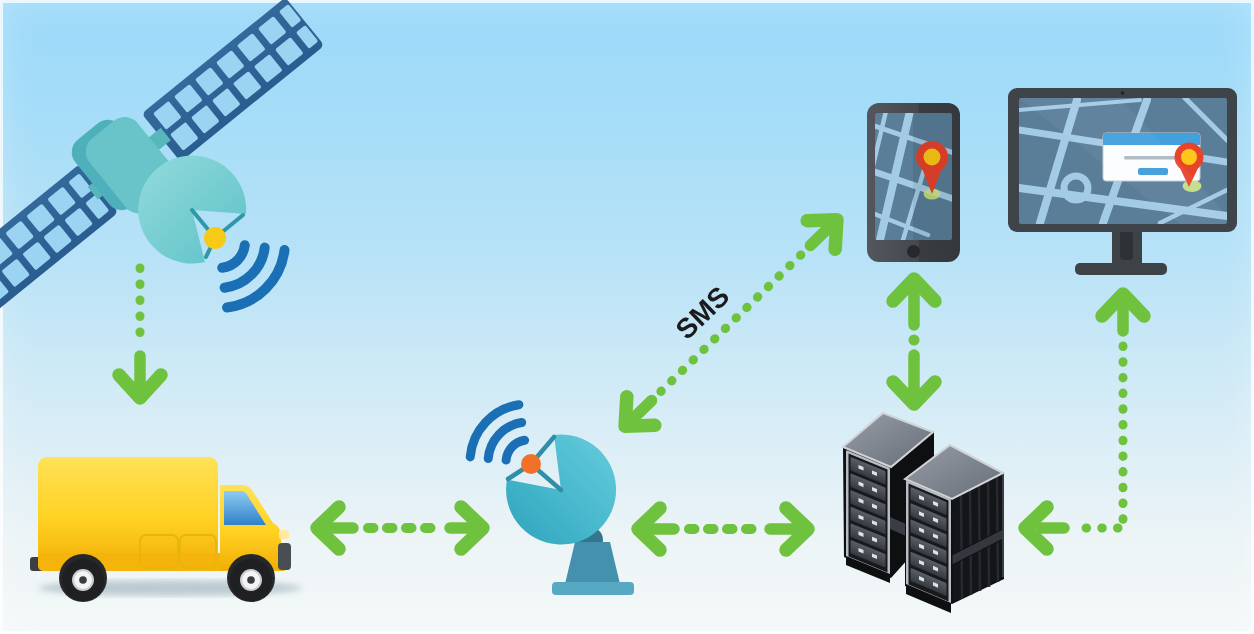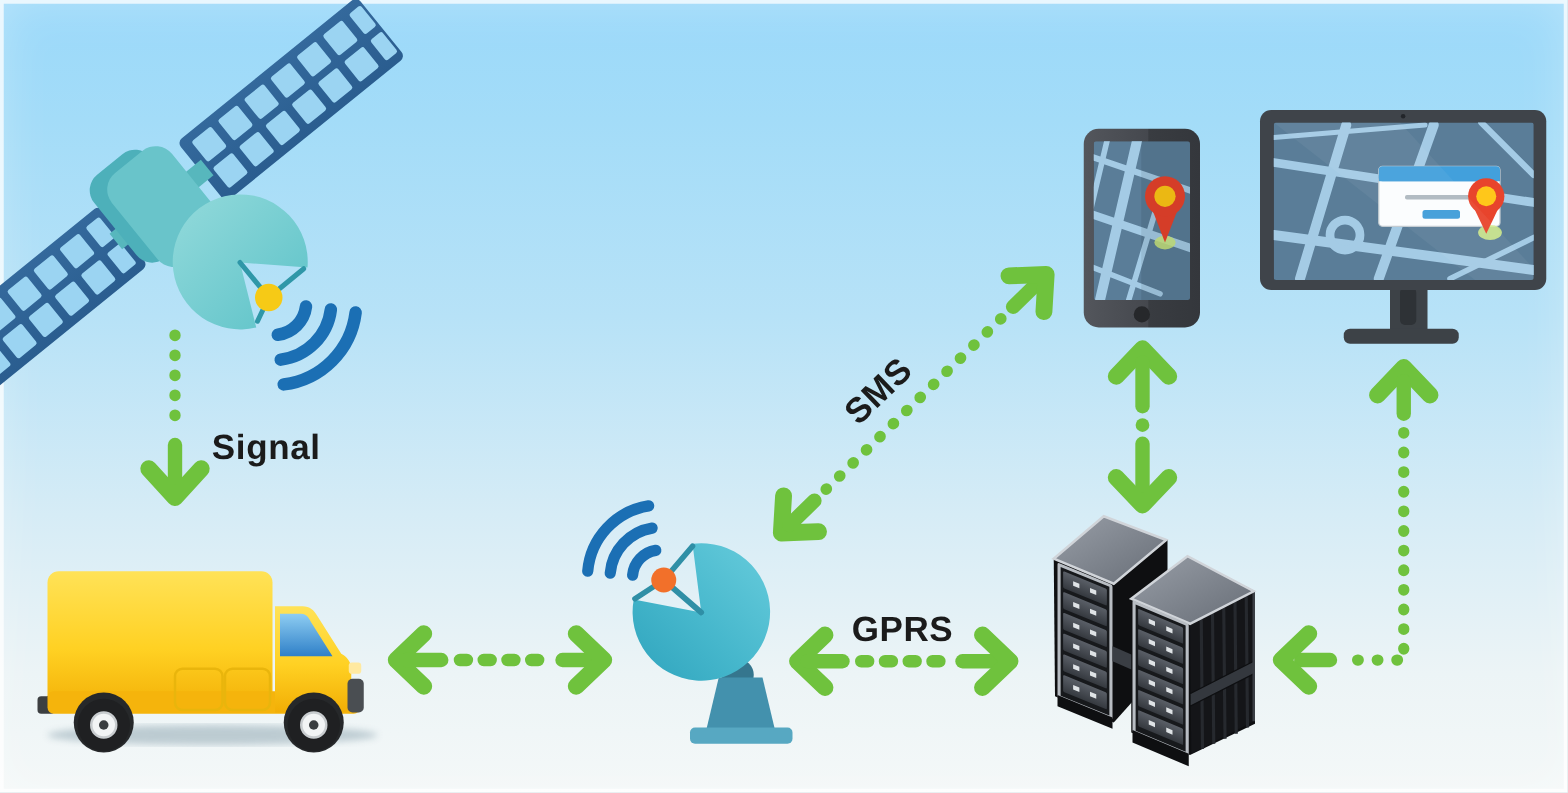--- a/index.html
+++ b/index.html
@@ -371,17 +371,15 @@
     <g>
       <path class="chev" d="M1102,316 L1123,294 L1144,316"></path>
       <line class="stub" x1="1123" y1="305" x2="1123" y2="331"></line>
       <line class="dotln" x1="1123" y1="346" x2="1123" y2="521" style="stroke-dasharray:.5 15.2;"></line>
       <line class="dotln" x1="1118" y1="528" x2="1072" y2="528" style="stroke-dasharray:.5 15.2;"></line>
       <line class="stub" x1="1064" y1="528" x2="1041" y2="528"></line>
       <path class="chev" d="M1047,507 L1025,528 L1047,549"></path>
     </g>
   </svg>
 
-  <div class="diagram-label label-signal">Signal</div>
   <div class="diagram-label label-sms">SMS</div>
-  <div class="diagram-label label-gprs">GPRS</div>
 
 </div>
 
 </body></html>

